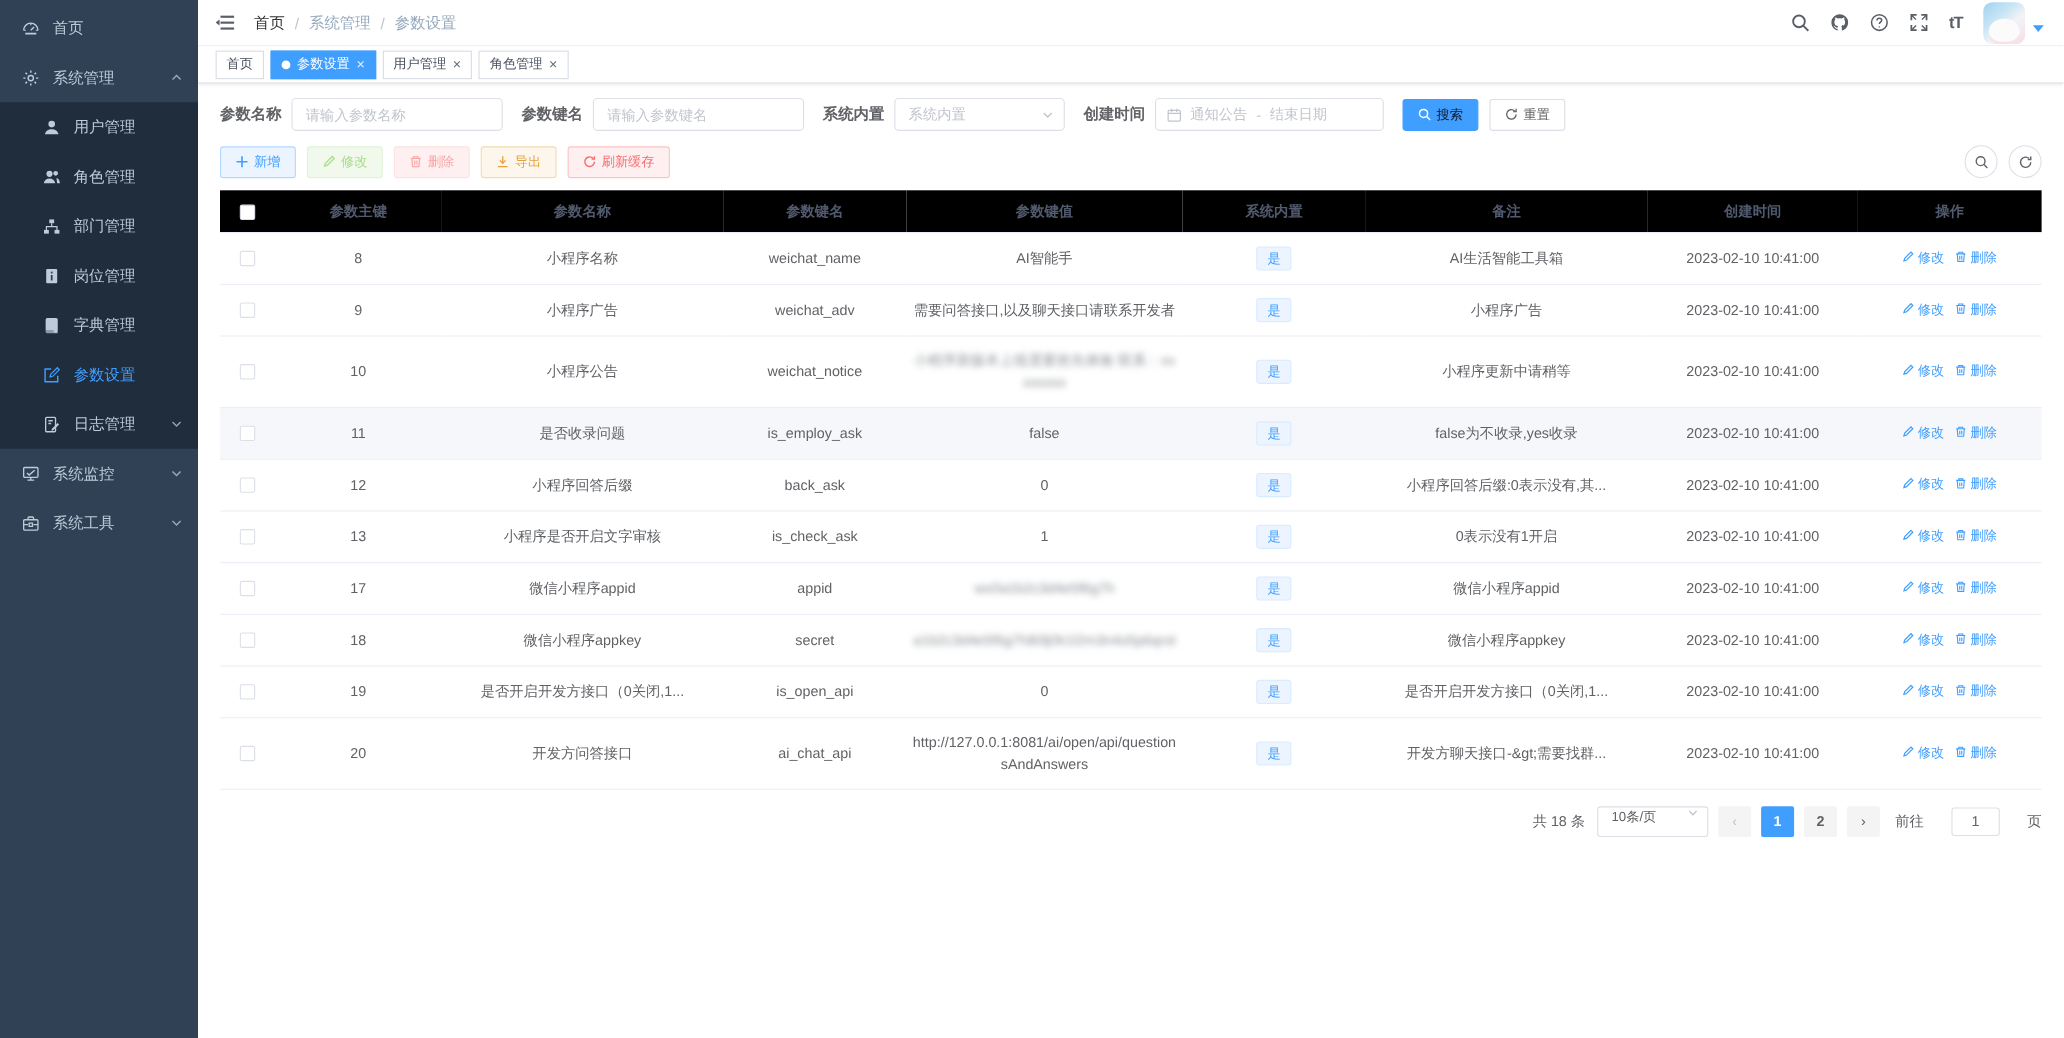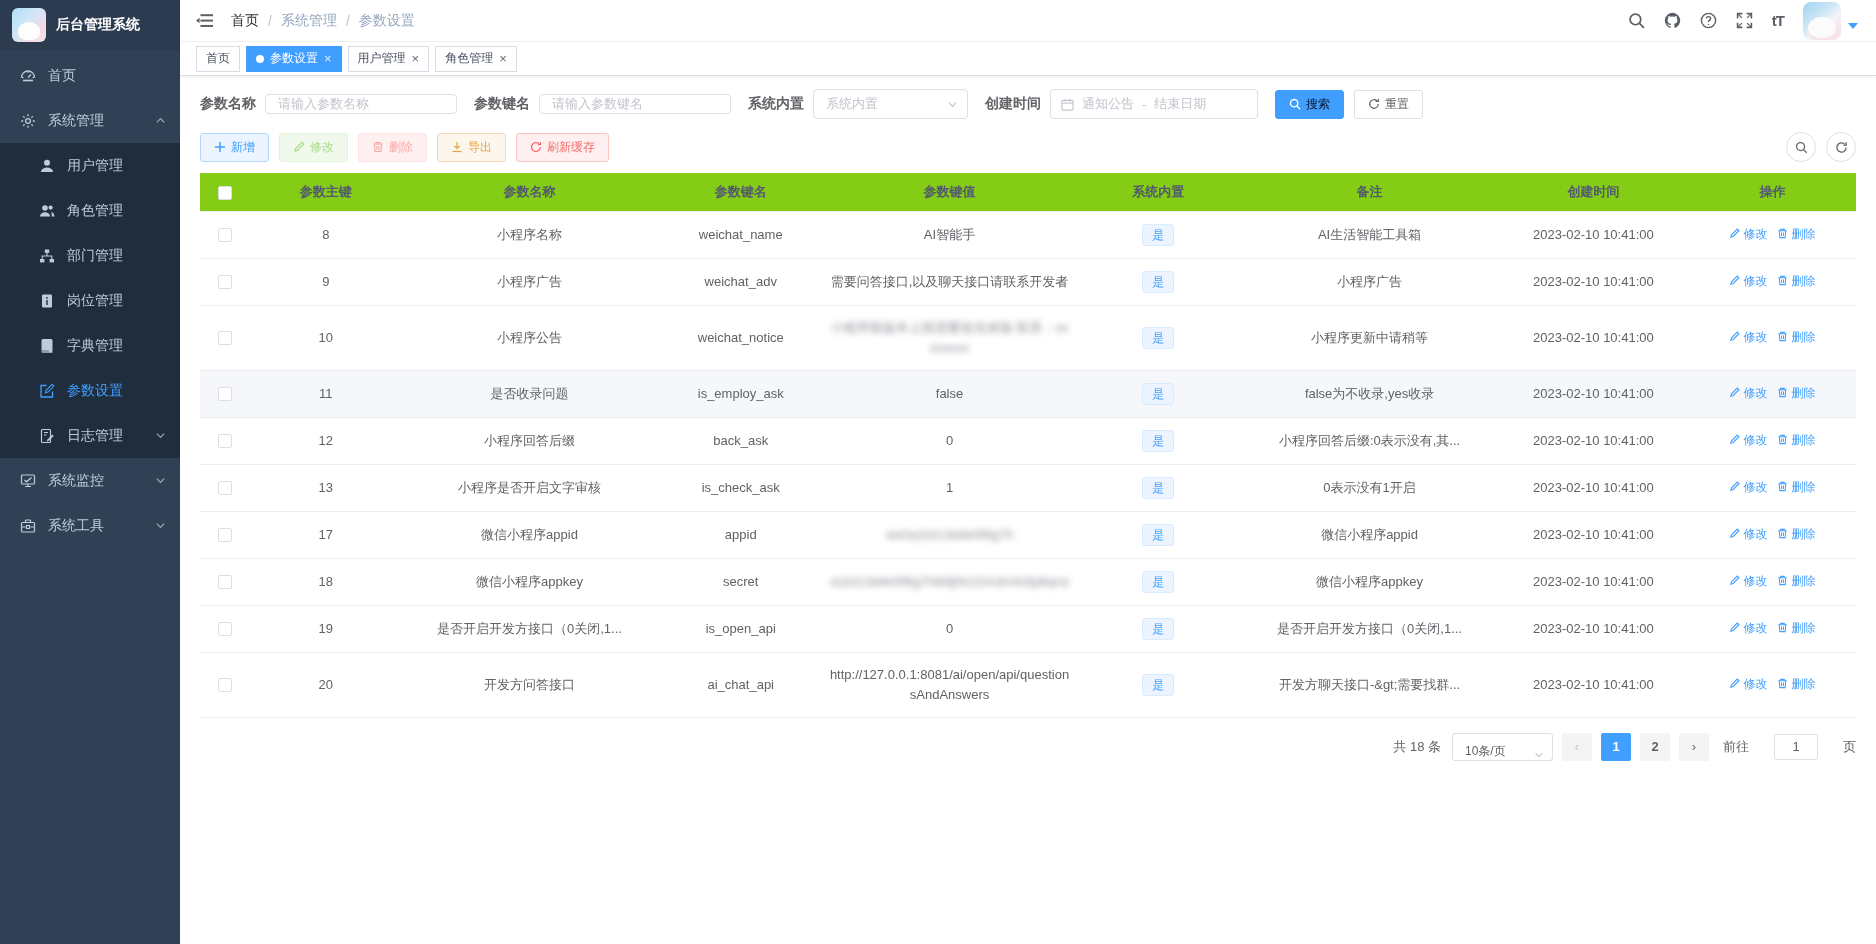--- a/index.html
+++ b/index.html
@@ -44,21 +44,21 @@
   .tag.active { background: #409eff; border-color: #409eff; color: #fff; }
   .tag .dot { width: 8px; height: 8px; border-radius: 50%; background: #fff; }
   .tag .tclose { font-size: 13px; line-height: 1; opacity: .85; }
 
   .container { flex: 1; padding: 13px 20px 0 20px; display: flex; flex-direction: column; }
 
   
   .filter-row { display: flex; align-items: center; margin-bottom: 13px; font-size: 14px; color: #606266; }
   .f-label { font-weight: 700; margin-right: 9px; white-space: nowrap; }
   .f-group { display: flex; align-items: center; margin-right: 17px; }
-  .f-input { height: 20px; border: 1px solid #dcdfe6; border-radius: 4px; padding: 0 12px; font-size: 13px; color: #606266; outline: none; font-family: Liberation Serif, serif; }
+  .f-input { height: 30px; border: 1px solid #dcdfe6; border-radius: 4px; padding: 0 12px; font-size: 13px; color: #606266; outline: none; font-family: Liberation Sans, sans-serif; }
   .f-input::placeholder { color: #c0c4cc; }
   .w-name { width: 192px; } .w-key { width: 192px; }
   .f-select { width: 155px; height: 30px; border: 1px solid #dcdfe6; border-radius: 4px; padding: 0 9px 0 12px; display: flex; align-items: center; justify-content: space-between; color: #c0c4cc; font-size: 13px; cursor: pointer; background:#fff; }
   .f-select svg { width: 11px; height: 11px; color: #c0c4cc; }
   .f-date { width: 208px; height: 30px; border: 1px solid #dcdfe6; border-radius: 4px; display: flex; align-items: center; gap: 8px; padding: 0 10px; color: #c0c4cc; font-size: 13px; background:#fff; cursor:pointer; }
   .f-date svg { width: 13px; height: 13px; flex-shrink:0; }
   .f-date .sep { color: #c0c4cc; }
 
   .btn { height: 29px; padding: 0 13px; border-radius: 3px; font-size: 12px; display: inline-flex; align-items: center; gap: 5px; border: 1px solid #dcdfe6; background: #fff; color: #606266; cursor: pointer; font-family: "Liberation Sans", sans-serif; white-space: nowrap; }
   .btn svg { width: 12px; height: 12px; }
@@ -69,51 +69,47 @@
   .btn-plain-orange { background: #fdf6ec; border-color: #f5dab1; color: #e6a23c; }
   .btn-plain-danger { background: #fef0f0; border-color: #fbc4c4; color: #f56c6c; }
 
   .toolbar-row { display: flex; align-items: center; gap: 10px; margin-bottom: 11px; }
   .circle-btns { margin-left: auto; display: flex; gap: 10px; }
   .cbtn { width: 30px; height: 30px; border-radius: 50%; border: 1px solid #dcdfe6; background: #fff; color: #606266; display: inline-flex; align-items: center; justify-content: center; cursor: pointer; }
   .cbtn svg { width: 13px; height: 13px; }
 
   
   table { width: 100%; border-collapse: collapse; table-layout: fixed; font-size: 13px; color: #606266; }
-  thead th { height: 38px; background: #84cc16; color: #515a6e; font-weight: 700; border-bottom: 1px solid #ebeef5; text-align: center; font-size: 13px; }
+  thead th { height: 38px; background: #000000; color: #515a6e; font-weight: 700; border-bottom: 1px solid #ebeef5; text-align: center; font-size: 13px; }
   td { padding: 12px 6px; border-bottom: 1px solid #ebeef5; text-align: center; line-height: 20px; }
   tr.highlight td { background: #f5f7fa; }
   .checkbox { display: inline-block; width: 14px; height: 14px; border: 1px solid #dcdfe6; border-radius: 2px; background: #fff; cursor: pointer; vertical-align: middle; }
   .tag-yes { display: inline-block; padding: 2px 9px; font-size: 12px; line-height: 16px; color: #409eff; background: #ecf5ff; border: 1px solid #d9ecff; border-radius: 3px; }
   .value-cell { word-break: break-all; }
   .blur { filter: blur(3px); color: #8a8f96; user-select: none; }
   .op-link { color: #409eff; font-size: 12px; display: inline-flex; align-items: center; gap: 3px; cursor: pointer; margin: 0 5px; white-space: nowrap; }
   .op-link svg { width: 11px; height: 11px; }
   .remark-cell, .name-cell { white-space: nowrap; overflow: hidden; text-overflow: ellipsis; }
 
   
   .pagination { display: flex; align-items: center; justify-content: flex-end; gap: 9px; margin-top: 15px; font-size: 13px; color: #606266; padding-bottom: 20px; }
   .total-label { margin-right: 2px; }
-  .page-size { width: 101px; height: 28px; border: 1px solid #dcdfe6; border-radius: 3px; display: flex; align-items: flex-end; justify-content: space-between; padding: 0 8px 0 12px; font-size: 12px; color: #606266; cursor: pointer; background:#fff; }
+  .page-size { width: 101px; height: 28px; border: 1px solid #dcdfe6; border-radius: 3px; display: flex; align-items: flex-start; justify-content: space-between; padding: 0 8px 0 12px; font-size: 12px; color: #606266; cursor: pointer; background:#fff; }
   .page-size svg { width: 10px; height: 10px; color: #c0c4cc; }
   .pg-btn { min-width: 30px; height: 28px; padding: 0 4px; border-radius: 2px; background: #f4f4f5; color: #606266; display: inline-flex; align-items: center; justify-content: center; font-size: 13px; cursor: pointer; font-weight: bold; }
   .pg-btn.arrow-btn { color: #c0c4cc; font-weight: normal; }
   .pg-btn.arrow-btn.next { color: #606266; }
   .pg-btn.active { background: #409eff; color: #fff; }
   .goto { display: flex; align-items: center; gap: 25px; margin-left: 5px; }
   .goto-input { width: 44px; height: 26px; border: 1px solid #dcdfe6; border-radius: 3px; text-align: center; font-size: 13px; color: #606266; outline: none; font-family: "Liberation Sans", sans-serif; }
 </style>
 </head>
 <body>
 
 <aside class="sidebar">
-  <div class="logo">
-    <div class="logo-img"></div>
-    <span class="logo-title">后台管理系统</span>
-  </div>
   <nav class="menu" id="sidebar-menu">
       <div class="menu-item">
         <span class="micon">
           <svg viewBox="0 0 16 16" fill="none" stroke="currentColor" stroke-width="1.3">
             <path d="M1.5 9.5a6.5 6.5 0 1 1 13 0"></path>
             <path d="M1.5 9.5h2M12.5 9.5h2M8 3v2" stroke-width="1.1"></path>
             <line x1="8" y1="9.5" x2="11" y2="6.5"></line>
             <path d="M3 12.5h10" stroke-width="1.6"></path>
           </svg>
         </span>

